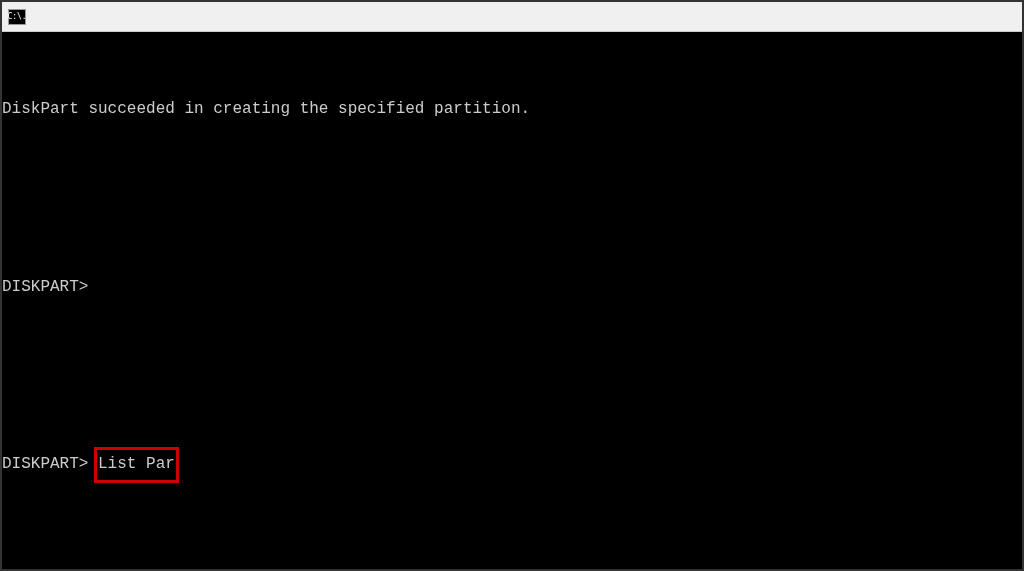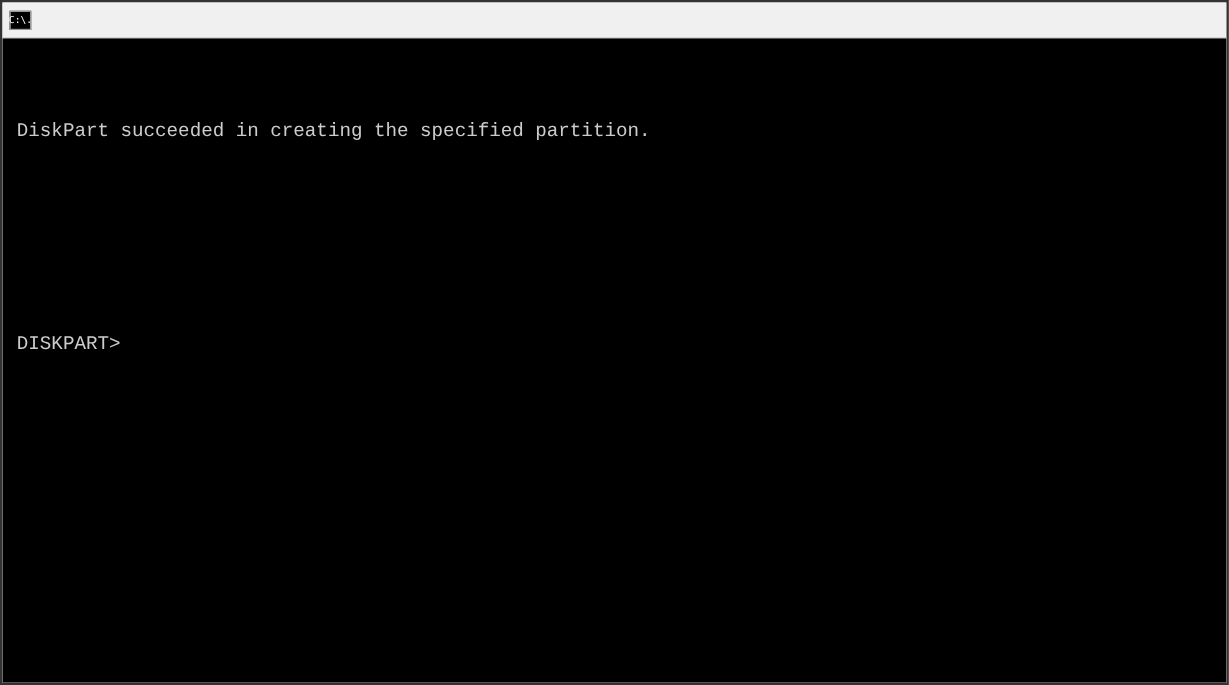--- a/index.html
+++ b/index.html
@@ -44,21 +44,20 @@
       height: calc(100% - 30px);
       padding: 4px 0;
       font-size: 16px;
       line-height: 1.85;
       white-space: pre;
       overflow: hidden;
     }
     .line {
       display: block;
       position: relative;
-      padding-left: 12px;
     }
     .highlight {
       position: relative;
       display: inline-block;
     }
     .highlight::after {
       content: '';
       position: absolute;
       left: -4px;
       right: -4px;
@@ -73,20 +72,21 @@
 
 <div class="titlebar">
   <div class="titlebar-icon">C:\.</div>
 </div>
 
 <div class="terminal">
   <span class="line">DiskPart succeeded in creating the specified partition.</span>
   <span class="line"> </span>
   <span class="line">DISKPART&gt;</span>
   <span class="line"> </span>
+  <span class="line"><span>DISKPART&gt; </span><span class="highlight">List Par</span></span>
   <span class="line"> </span>
   
   
   
   
   
   
   
   
   

